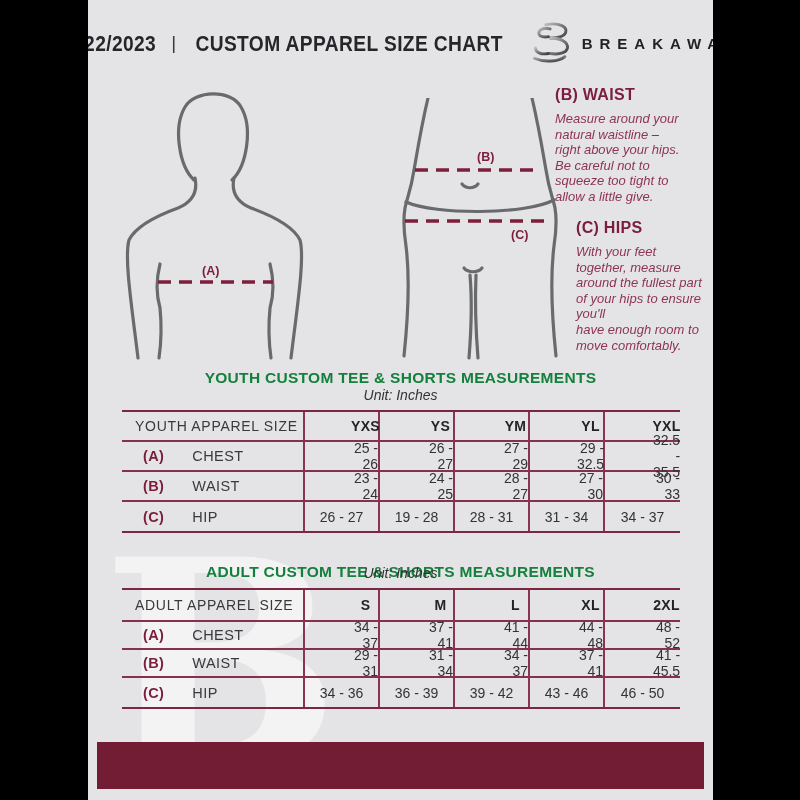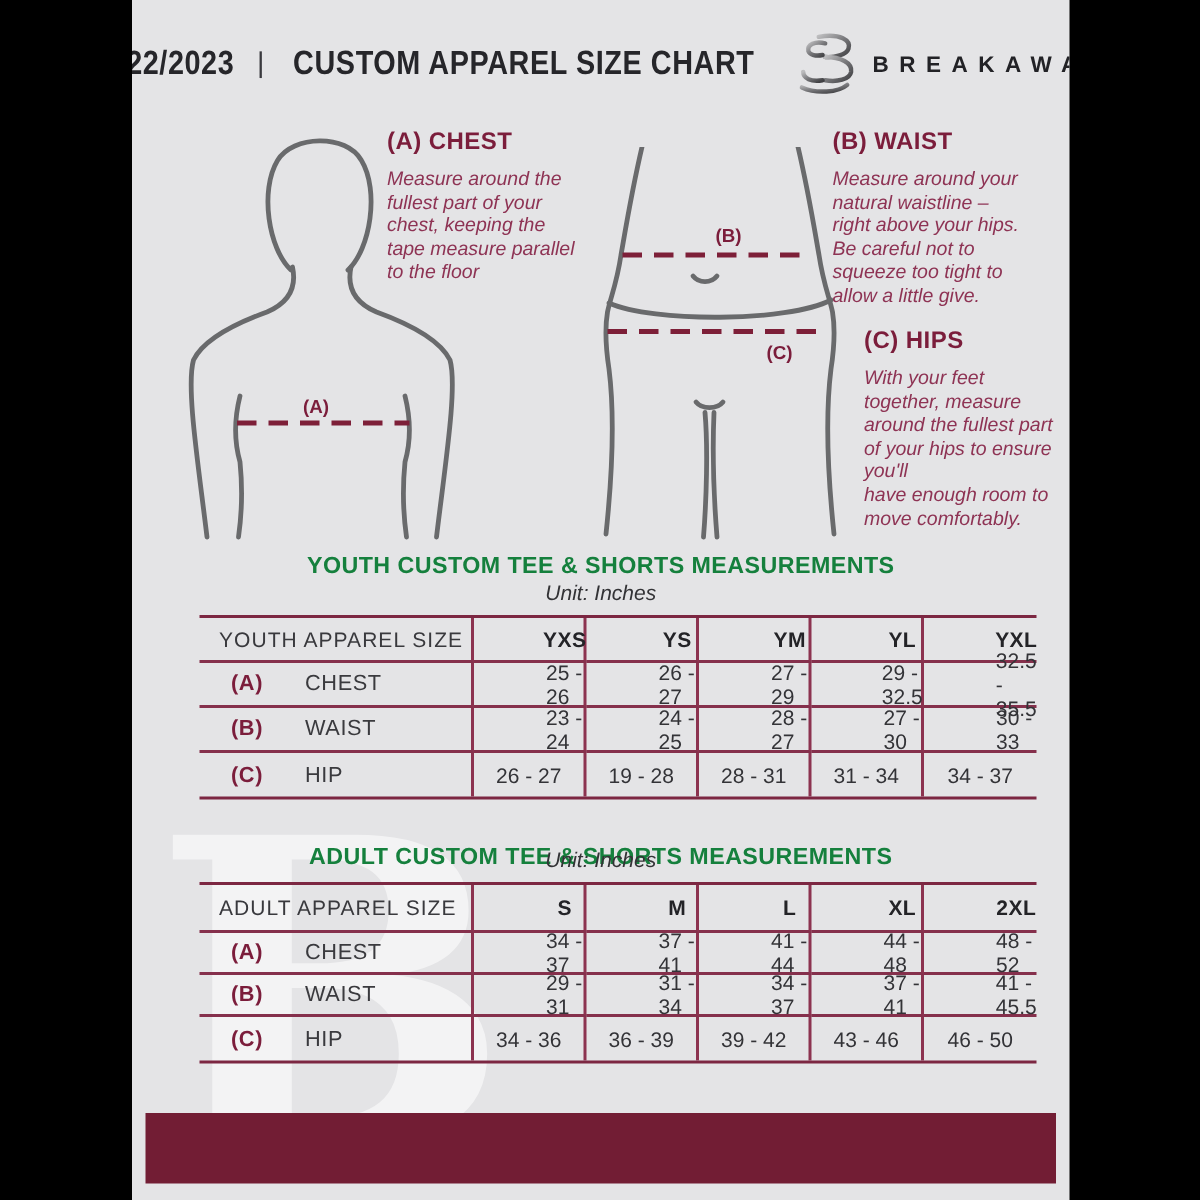--- a/index.html
+++ b/index.html
@@ -27,23 +27,23 @@
   .mhead{font-weight:bold;font-size:16px;color:#7b1d3b;letter-spacing:.3px;margin:0 0 7px 0;}
   .mtext{font-style:italic;font-size:13px;line-height:15.6px;color:#8e3354;white-space:pre-line;margin:0;}
   .figsvg{position:absolute;z-index:1;}
   .figlabel{position:absolute;z-index:2;font-weight:bold;font-size:12.5px;color:#7b1d3b;}
 
   
   .tbl-title{position:absolute;left:0;width:100%;text-align:center;z-index:2;
      font-weight:bold;font-size:15.5px;color:#15803d;letter-spacing:.3px;}
   .tbl-unit{position:absolute;left:0;width:100%;text-align:center;z-index:2;
      font-style:italic;font-size:14px;color:#333336;}
-  .size-table{position:absolute;left:45px;width:558px;z-index:2;display:grid;
+  .size-table{position:absolute;left:34px;width:558px;z-index:2;display:grid;
      grid-template-columns:183px 75px 75px 75px 75px 75px;
-     border-top:2px solid #7c2742;border-bottom:2px solid #7c2742;}
+     border-top:2px solid #7c2742;border-bottom:2px solid #7c2742;text-align:right;}
   .yt{grid-template-rows:30px 30px 30px 29px;}
   .at{grid-template-rows:32px 28px 28px 29px;}
   .cell{display:flex;align-items:center;justify-content:center;
      font-size:14px;color:#333337;background:transparent;}
   .cell:not(:nth-child(6n)){border-right:2px solid #8c3350;}
   .cell:not(:nth-last-child(-n+6)){border-bottom:2px solid #85304c;padding-left:48px;}
   .cell.hd{font-weight:bold;color:#232327;font-size:14px;letter-spacing:.3px;}
   .cell.lblcol{justify-content:flex-start;padding-left:13px;font-weight:normal;
      letter-spacing:.7px;font-size:14px;color:#39393d;}
   .cell.rowlbl{justify-content:flex-start;padding-left:21px;font-size:14.5px;letter-spacing:.4px;}
@@ -109,28 +109,20 @@
         <path d="M 74 170 C 78 175 88 175 92 170"></path>
         <path d="M 80 177 C 82 200 81 235 79 260"></path>
         <path d="M 86 177 C 85 200 86 235 88 260"></path>
       </g>
       <path d="M 25 72 L 146 72" fill="none" stroke="#7d1f38" stroke-width="3.4" stroke-dasharray="13 8"></path>
       <path d="M 15 123 L 157 123" fill="none" stroke="#7d1f38" stroke-width="3.4" stroke-dasharray="13 8"></path>
     </svg>
     <span class="figlabel" style="left:389px;top:150px;">(B)</span>
     <span class="figlabel" style="left:423px;top:228px;">(C)</span>
 
-    <div class="mblock" style="left:170px;top:86px;width:165px;">
-      <p class="mhead">(A) CHEST</p>
-      <p class="mtext">Measure around the
-fullest part of your
-chest, keeping the
-tape measure parallel
-to the floor</p>
-    </div>
     <div class="mblock" style="left:467px;top:86px;width:155px;">
       <p class="mhead">(B) WAIST</p>
       <p class="mtext">Measure around your
 natural waistline –
 right above your hips.
 Be careful not to
 squeeze too tight to
 allow a little give.</p>
     </div>
     <div class="mblock" style="left:488px;top:219px;width:155px;">

